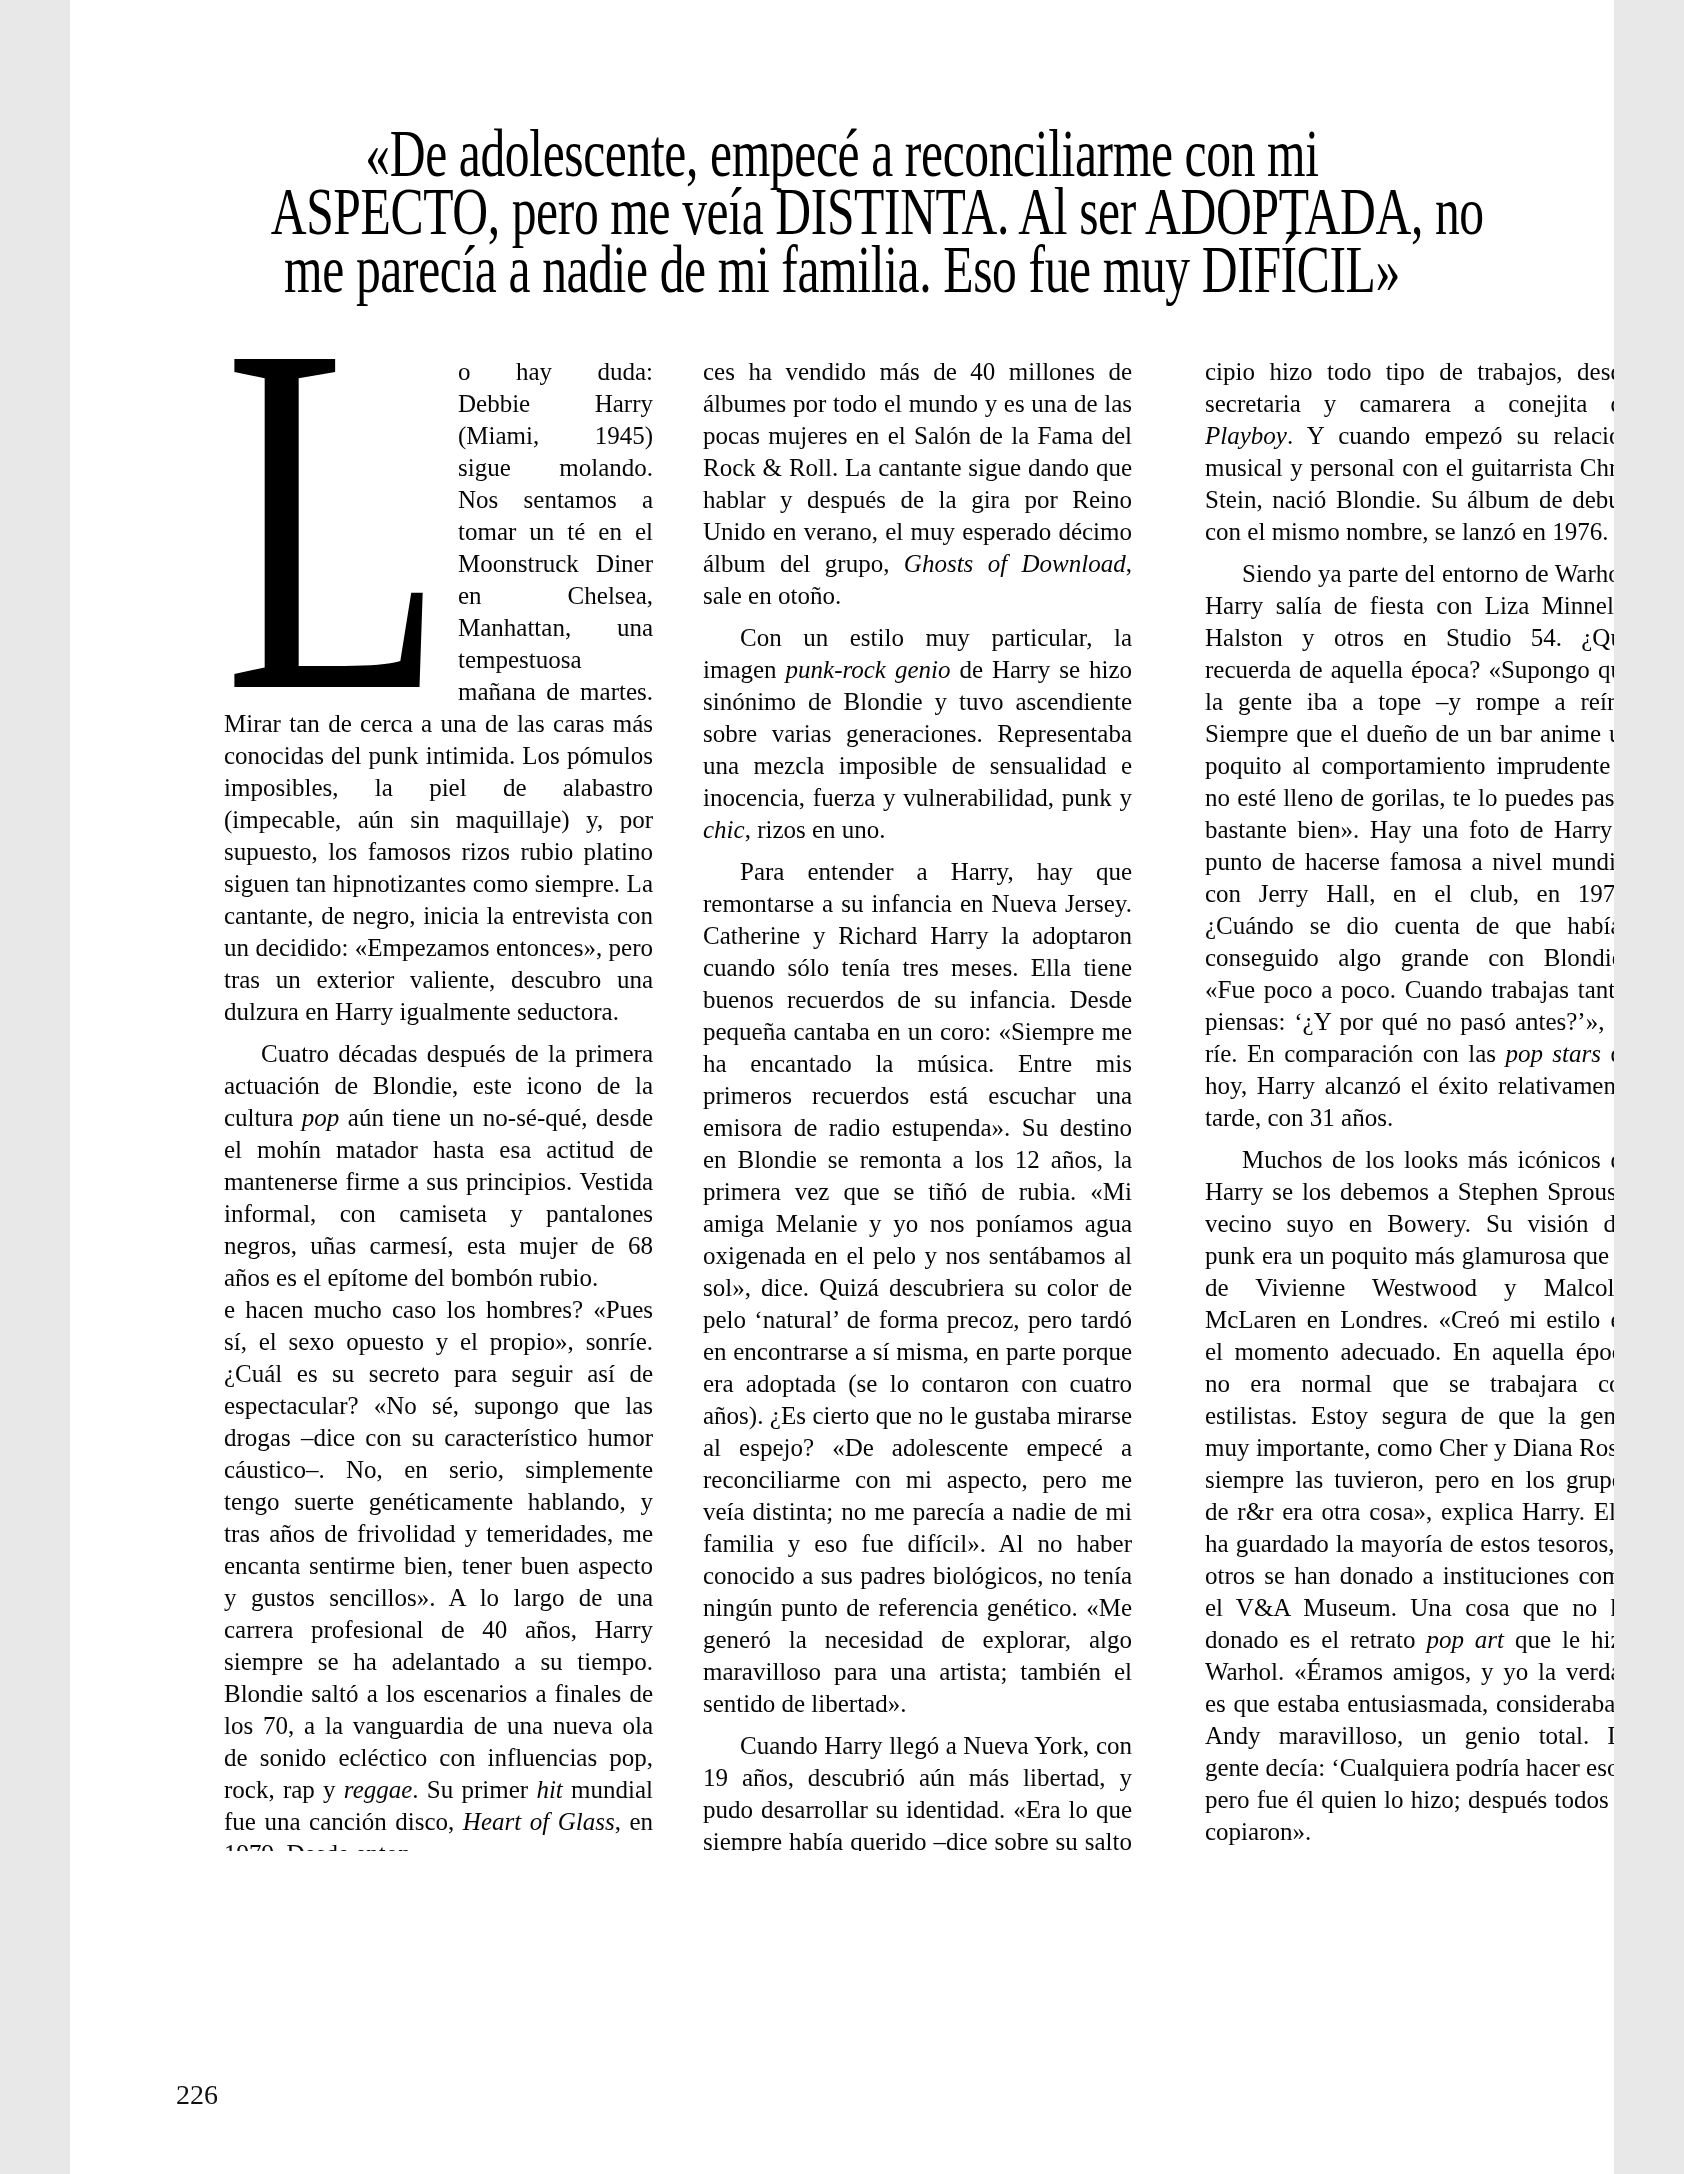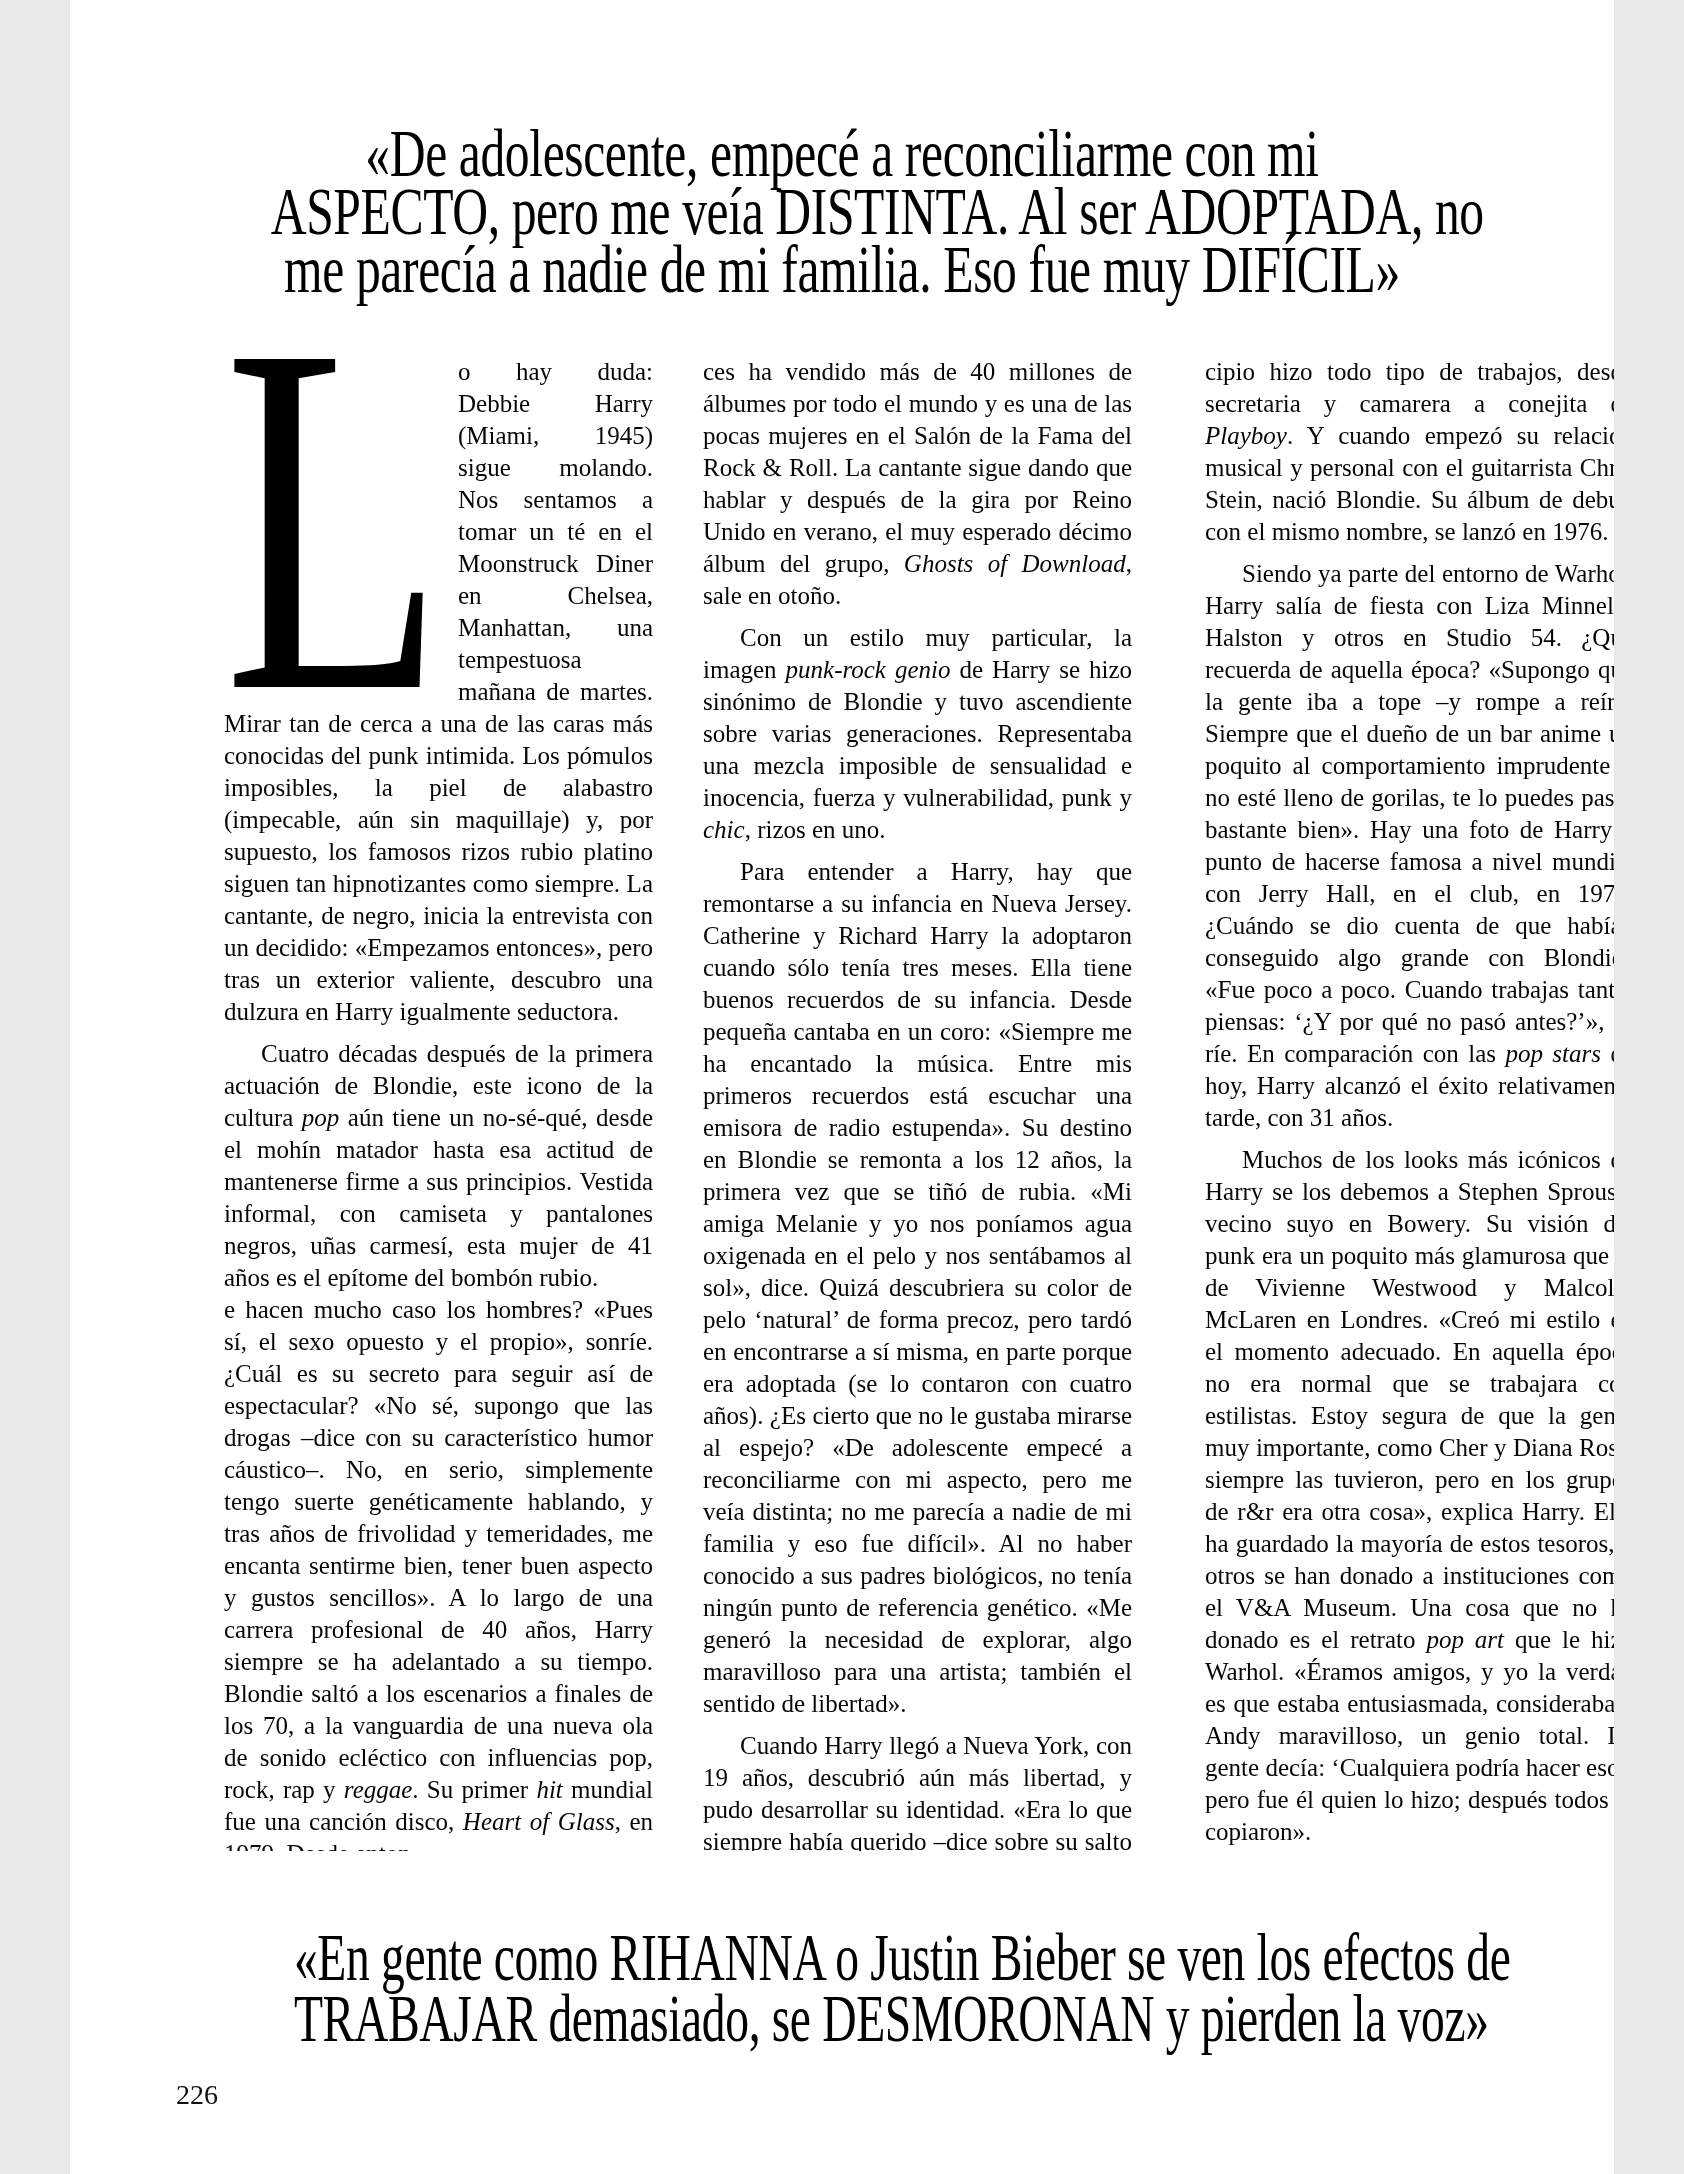--- a/index.html
+++ b/index.html
@@ -74,37 +74,33 @@
 <div class="page">
 
   <div class="pull-quote top">
     <span class="qline">«De adolescente, empecé a reconciliarme con mi</span>
     <span class="qline">ASPECTO, pero me veía DISTINTA. Al ser ADOPTADA, no</span>
     <span class="qline">me parecía a nadie de mi familia. Eso fue muy DIFÍCIL»</span>
   </div>
 
   <div class="col c1">
       <p class="para"><span class="dropcap">L</span><span>o hay duda: Debbie Harry (Miami, 1945) sigue molando. Nos sentamos a tomar un té en el Moonstruck Diner en Chelsea, Manhattan, una tempestuosa mañana de martes. Mirar tan de cerca a una de las caras más conocidas del punk intimida. Los pómulos imposibles, la piel de alabastro (impecable, aún sin maquillaje) y, por supuesto, los famosos rizos rubio platino siguen tan hipnotizantes como siempre. La cantante, de negro, inicia la entrevista con un decidido: «Empezamos entonces», pero tras un exterior valiente, descubro una dulzura en Harry igualmente seductora.</span></p>
-      <p class="para indent"><span>Cuatro décadas después de la primera actuación de Blondie, este icono de la cultura </span><span class="it">pop</span><span> aún tiene un no-sé-qué, desde el mohín matador hasta esa actitud de mantenerse firme a sus principios. Vestida informal, con camiseta y pantalones negros, uñas carmesí, esta mujer de 41 años es el epítome del bombón rubio.</span></p>
+      <p class="para indent"><span>Cuatro décadas después de la primera actuación de Blondie, este icono de la cultura </span><span class="it">pop</span><span> aún tiene un no-sé-qué, desde el mohín matador hasta esa actitud de mantenerse firme a sus principios. Vestida informal, con camiseta y pantalones negros, uñas carmesí, esta mujer de 68 años es el epítome del bombón rubio.</span></p>
       <p class="para"><span>e hacen mucho caso los hombres? «Pues sí, el sexo opuesto y el propio», sonríe. ¿Cuál es su secreto para seguir así de espectacular? «No sé, supongo que las drogas –dice con su característico humor cáustico–. No, en serio, simplemente tengo suerte genéticamente hablando, y tras años de frivolidad y temeridades, me encanta sentirme bien, tener buen aspecto y gustos sencillos». A lo largo de una carrera profesional de 40 años, Harry siempre se ha adelantado a su tiempo. Blondie saltó a los escenarios a finales de los 70, a la vanguardia de una nueva ola de sonido ecléctico con influencias pop, rock, rap y </span><span class="it">reggae</span><span>. Su primer </span><span class="it">hit</span><span> mundial fue una canción disco, </span><span class="it">Heart of Glass</span><span>, en 1979. Desde enton-</span></p>
     </div>
   <div class="col c2">
       <p class="para"><span>ces ha vendido más de 40 millones de álbumes por todo el mundo y es una de las pocas mujeres en el Salón de la Fama del Rock &amp; Roll. La cantante sigue dando que hablar y después de la gira por Reino Unido en verano, el muy esperado décimo álbum del grupo, </span><span class="it">Ghosts of Download</span><span>, sale en otoño.</span></p>
       <p class="para indent"><span>Con un estilo muy particular, la imagen </span><span class="it">punk-rock genio</span><span> de Harry se hizo sinónimo de Blondie y tuvo ascendiente sobre varias generaciones. Representaba una mezcla imposible de sensualidad e inocencia, fuerza y vulnerabilidad, punk y </span><span class="it">chic</span><span>, rizos en uno.</span></p>
       <p class="para indent"><span>Para entender a Harry, hay que remontarse a su infancia en Nueva Jersey. Catherine y Richard Harry la adoptaron cuando sólo tenía tres meses. Ella tiene buenos recuerdos de su infancia. Desde pequeña cantaba en un coro: «Siempre me ha encantado la música. Entre mis primeros recuerdos está escuchar una emisora de radio estupenda». Su destino en Blondie se remonta a los 12 años, la primera vez que se tiñó de rubia. «Mi amiga Melanie y yo nos poníamos agua oxigenada en el pelo y nos sentábamos al sol», dice. Quizá descubriera su color de pelo ‘natural’ de forma precoz, pero tardó en encontrarse a sí misma, en parte porque era adoptada (se lo contaron con cuatro años). ¿Es cierto que no le gustaba mirarse al espejo? «De adolescente empecé a reconciliarme con mi aspecto, pero me veía distinta; no me parecía a nadie de mi familia y eso fue difícil». Al no haber conocido a sus padres biológicos, no tenía ningún punto de referencia genético. «Me generó la necesidad de explorar, algo maravilloso para una artista; también el sentido de libertad».</span></p>
       <p class="para indent"><span>Cuando Harry llegó a Nueva York, con 19 años, descubrió aún más libertad, y pudo desarrollar su identidad. «Era lo que siempre había querido –dice sobre su salto a Manhattan en los 60–. Daba miedo y a la vez era maravilloso». Al prin-</span></p>
     </div>
   <div class="col c3">
       <p class="para"><span>cipio hizo todo tipo de trabajos, desde secretaria y camarera a conejita de </span><span class="it">Playboy</span><span>. Y cuando empezó su relación musical y personal con el guitarrista Chris Stein, nació Blondie. Su álbum de debut, con el mismo nombre, se lanzó en 1976.</span></p>
       <p class="para indent"><span>Siendo ya parte del entorno de Warhol, Harry salía de fiesta con Liza Minnelli, Halston y otros en Studio 54. ¿Qué recuerda de aquella época? «Supongo que la gente iba a tope –y rompe a reír–. Siempre que el dueño de un bar anime un poquito al comportamiento imprudente y no esté lleno de gorilas, te lo puedes pasar bastante bien». Hay una foto de Harry a punto de hacerse famosa a nivel mundial con Jerry Hall, en el club, en 1977. ¿Cuándo se dio cuenta de que habían conseguido algo grande con Blondie? «Fue poco a poco. Cuando trabajas tanto, piensas: ‘¿Y por qué no pasó antes?’», se ríe. En comparación con las </span><span class="it">pop stars</span><span> de hoy, Harry alcanzó el éxito relativamente tarde, con 31 años.</span></p>
       <p class="para indent"><span>Muchos de los looks más icónicos de Harry se los debemos a Stephen Sprouse, vecino suyo en Bowery. Su visión del punk era un poquito más glamurosa que la de Vivienne Westwood y Malcolm McLaren en Londres. «Creó mi estilo en el momento adecuado. En aquella época no era normal que se trabajara con estilistas. Estoy segura de que la gente muy importante, como Cher y Diana Ross, siempre las tuvieron, pero en los grupos de r&amp;r era otra cosa», explica Harry. Ella ha guardado la mayoría de estos tesoros, y otros se han donado a instituciones como el V&amp;A Museum. Una cosa que no ha donado es el retrato </span><span class="it">pop art</span><span> que le hizo Warhol. «Éramos amigos, y yo la verdad es que estaba entusiasmada, consideraba a Andy maravilloso, un genio total. La gente decía: ‘Cualquiera podría hacer eso’, pero fue él quien lo hizo; después todos le copiaron».</span></p>
       <p class="para indent"></p>
     </div>
 
-  <div class="pull-quote bottom">
-    <span class="qline">«En gente como RIHANNA o Justin Bieber se ven los efectos de</span>
-    <span class="qline">TRABAJAR demasiado, se DESMORONAN y pierden la voz»</span>
-  </div>
 
   <div class="pagenum">226</div>
 
 </div>
 
 
 </body></html>

